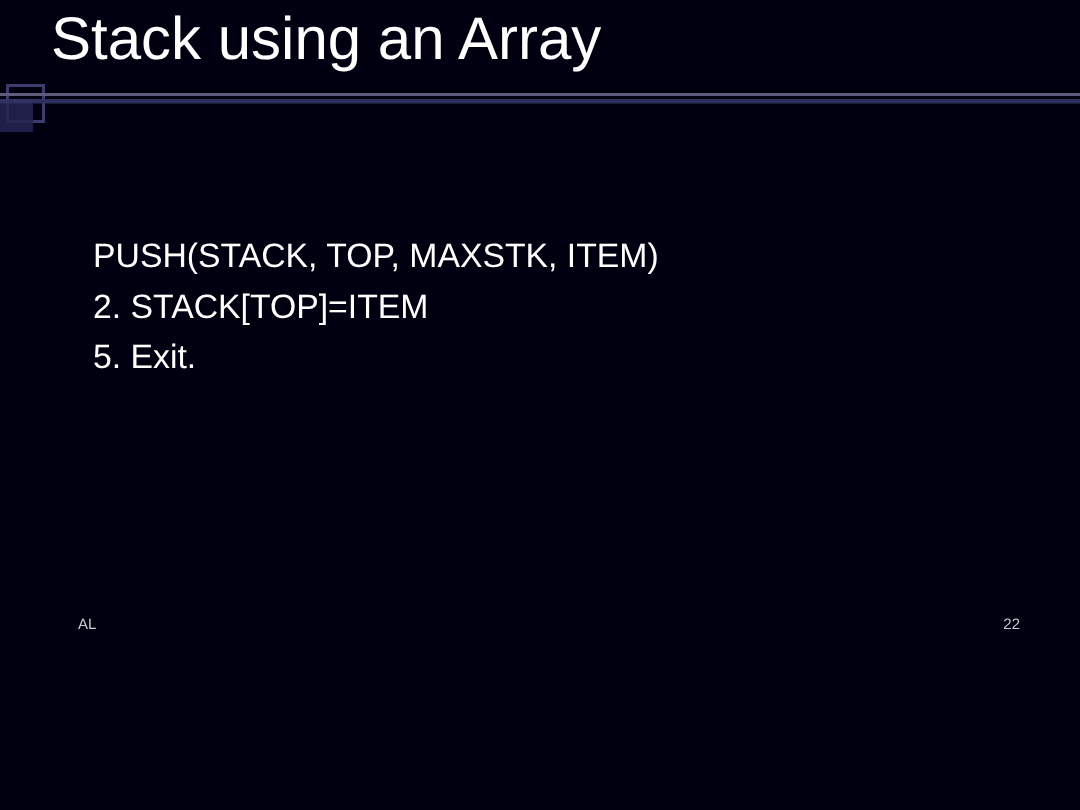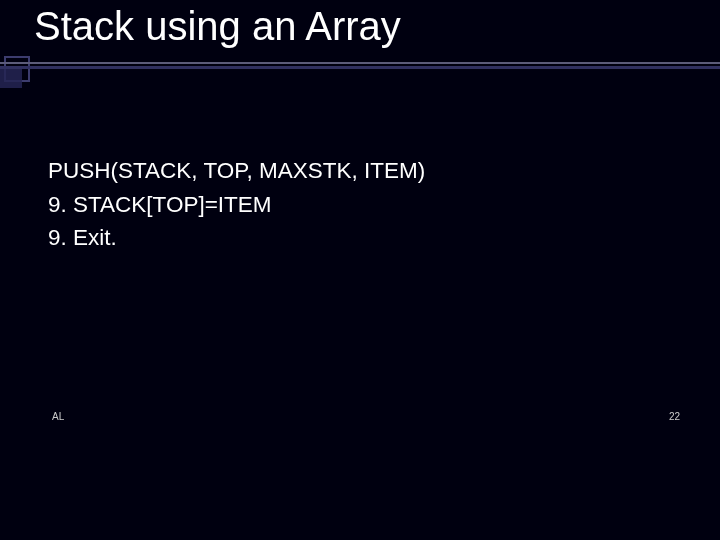--- a/index.html
+++ b/index.html
@@ -62,21 +62,21 @@
     position: absolute;
     left: 0px;
     top: 66px;
     width: 22px;
     height: 22px;
     background: #242454;
     opacity: 0.85;
   }
   .content-zone {
     position: absolute;
-    left: 48px;
+    left: 62px;
     top: 155px;
     right: 40px;
     font-size: 22.5px;
     line-height: 1.4;
     color: #ffffff;
   }
   .content-zone .line {
     margin-bottom: 2px;
   }
   .indent {
@@ -107,20 +107,20 @@
   <div class="decor-square-fill"></div>
   <div class="title-underline-thin"></div>
   <div class="title-underline-thick"></div>
 
   <div class="title-zone">
     <span class="title-text">Stack using an Array</span>
   </div>
 
   <div class="content-zone">
     <div class="line">PUSH(STACK, TOP, MAXSTK, ITEM)</div>
-    <div class="line">9. STACK[TOP]=ITEM</div>
-    <div class="line">9. Exit.</div>
+    <div class="line">2. STACK[TOP]=ITEM</div>
+    <div class="line">5. Exit.</div>
   </div>
 
   <div class="footer-left">AL</div>
   <div class="footer-right">22</div>
 
 </div>
 
 </body></html>

